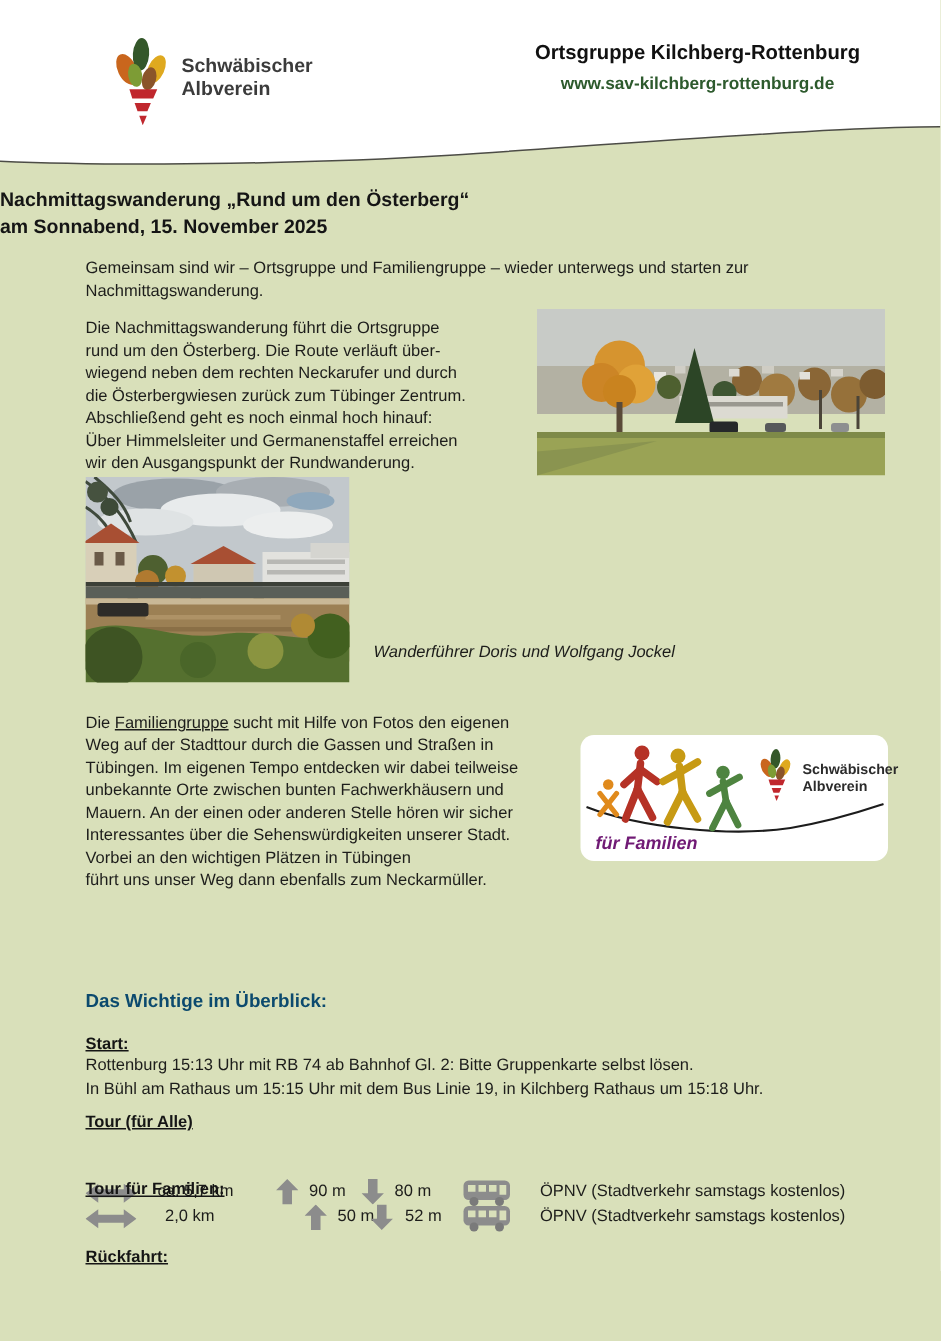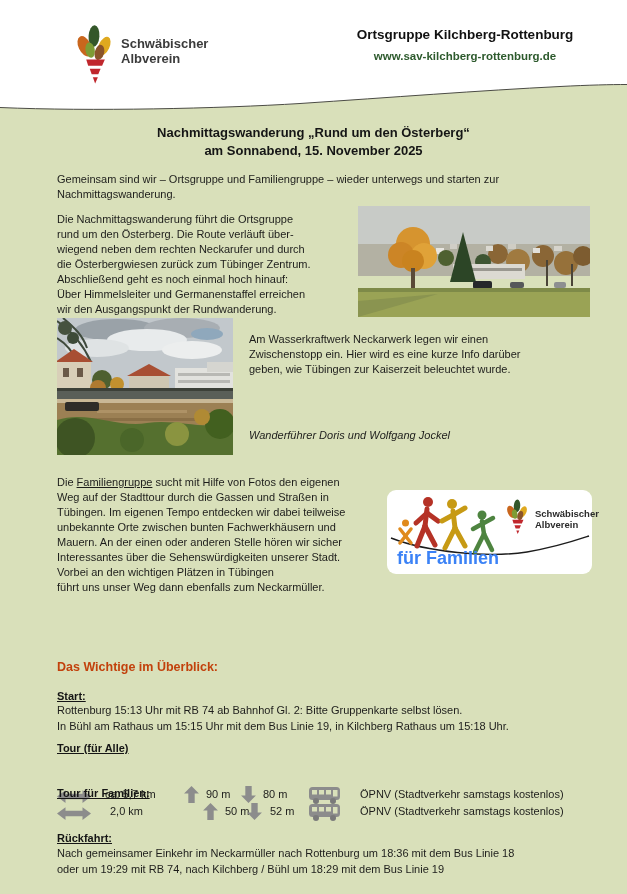--- a/index.html
+++ b/index.html
@@ -15,26 +15,26 @@
   .abs{position:absolute;}
   .pre{white-space:pre-line;}
   .i{font-style:italic;}
   .txt{font-size:11px;line-height:15px;}
   .header-white{position:absolute;top:0;left:0;width:627px;height:84px;background:#ffffff;}
   .wave{position:absolute;top:84px;left:0;}
   .org-name{position:absolute;left:121px;top:36px;font-size:13px;line-height:15px;font-weight:bold;color:#3b3b3b;}
   .head-right{position:absolute;left:335px;top:27px;width:260px;text-align:center;}
   .head-title{font-size:13.5px;font-weight:bold;color:#111;}
   .head-url{margin-top:8px;font-size:11.5px;font-weight:bold;color:#2d5a2d;text-decoration:none;display:inline-block;text-align:center;}
-  .doc-title{position:absolute;left:0;top:124px;width:627px;text-align:center;font-size:13px;line-height:18px;font-weight:bold;color:#151515;}
+  .doc-title{position:absolute;left:0;top:124px;width:627px;text-align:left;font-size:13px;line-height:18px;font-weight:bold;color:#151515;}
   .photo{position:absolute;display:block;}
   .family-box{position:absolute;left:387px;top:490px;width:205px;height:84px;background:#ffffff;border-radius:9px;}
-  .family-caption{position:absolute;left:10px;bottom:5px;font-size:18px;font-weight:bold;color:#3b82f6;}
+  .family-caption{position:absolute;left:10px;bottom:5px;font-size:12px;font-weight:bold;color:#701a75;font-style:italic;}
   .family-brand{position:absolute;left:148px;top:18px;font-size:9.5px;line-height:11px;font-weight:bold;color:#2b2b2b;}
-  .sec-head{position:absolute;left:57px;font-size:12.5px;font-weight:bold;color:#c2410c;}
+  .sec-head{position:absolute;left:57px;font-size:12.5px;font-weight:bold;color:#0c4a6e;}
   .ulabel{position:absolute;left:57px;font-size:11px;font-weight:bold;text-decoration:underline;color:#151515;}
   .tour-row{position:absolute;left:0;top:0;width:627px;height:24px;}
   .ti{position:absolute;display:inline-block;}
   .tt{position:absolute;font-size:11px;color:#1d1d1b;white-space:nowrap;}
   .u-inline{text-decoration:underline;}
 </style>
 </head>
 <body>
 
 <div class="page">
@@ -160,23 +160,20 @@
     <rect x="20" y="100" width="120" height="3" fill="#8a6f46"></rect>
     <rect x="8" y="84" width="34" height="9" rx="2" fill="#2e2c28"></rect>
     <path d="M0,102 C30,92 60,110 90,105 C120,100 150,114 176,103 L176,137 L0,137 Z" fill="#55702f"></path>
     <circle cx="18" cy="120" r="20" fill="#3e5423"></circle>
     <circle cx="120" cy="116" r="12" fill="#8a9440"></circle>
     <circle cx="163" cy="106" r="15" fill="#42601f"></circle>
     <circle cx="75" cy="122" r="12" fill="#4a6629"></circle>
     <circle cx="145" cy="99" r="8" fill="#b08a34"></circle>
   </svg>
 
-  <div class="abs pre txt" style="left:249px;top:332px;width:330px">Am Wasserkraftwerk Neckarwerk legen wir einen
-Zwischenstopp ein. Hier wird es eine kurze Info darüber
-geben, wie Tübingen zur Kaiserzeit beleuchtet wurde.</div>
 
 
   <div class="abs txt i" style="left:249px;top:428px;width:330px">Wanderführer Doris und Wolfgang Jockel</div>
 
   <div class="abs pre txt" style="left:57px;top:475px;width:340px"><span>Die </span><span class="u-inline">Familiengruppe</span><span> sucht mit Hilfe von Fotos den eigenen
 Weg auf der Stadttour durch die Gassen und Straßen in
 Tübingen. Im eigenen Tempo entdecken wir dabei teilweise
 unbekannte Orte zwischen bunten Fachwerkhäusern und
 Mauern. An der einen oder anderen Stelle hören wir sicher
 Interessantes über die Sehenswürdigkeiten unserer Stadt.
@@ -293,16 +290,14 @@
         <rect x="18" y="5" width="5" height="4.5" fill="#d9e0ba"></rect>
           <rect x="25" y="5" width="4.5" height="6.5" fill="#d9e0ba"></rect>
         <circle cx="8" cy="16" r="3" fill="#7a7a7a"></circle>
           <circle cx="25" cy="16" r="3" fill="#7a7a7a"></circle>
       </svg>
     </span>
     <span class="tt" style="left:360px;top:4px">ÖPNV (Stadtverkehr samstags kostenlos)</span>
   </div>
 
   <div class="ulabel" style="top:832px">Rückfahrt:</div>
-  <div class="abs pre txt" style="left:57px;top:846px;width:530px;line-height:15.5px">Nach gemeinsamer Einkehr im Neckarmüller nach Rottenburg um 18:36 mit dem Bus Linie 18
-oder um 19:29 mit RB 74, nach Kilchberg / Bühl um 18:29 mit dem Bus Linie 19</div>
 
 </div>
 
 </body></html>

